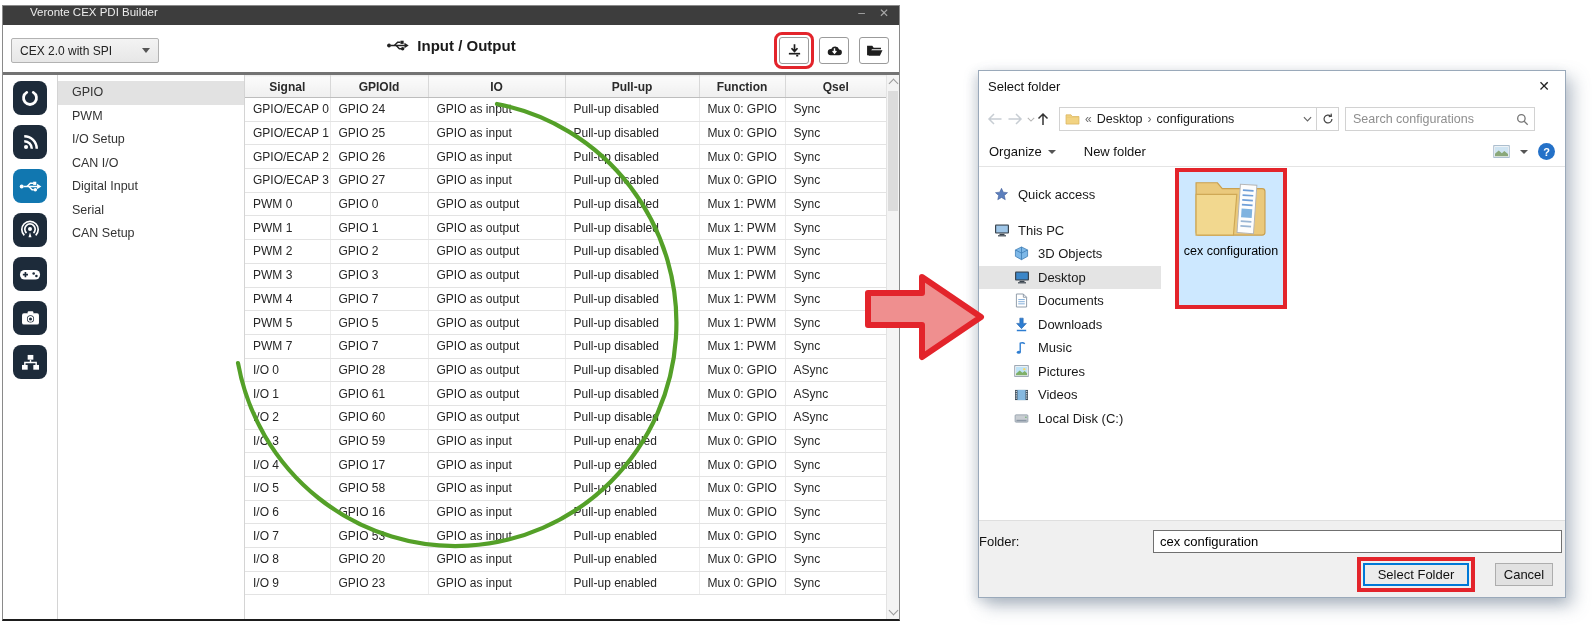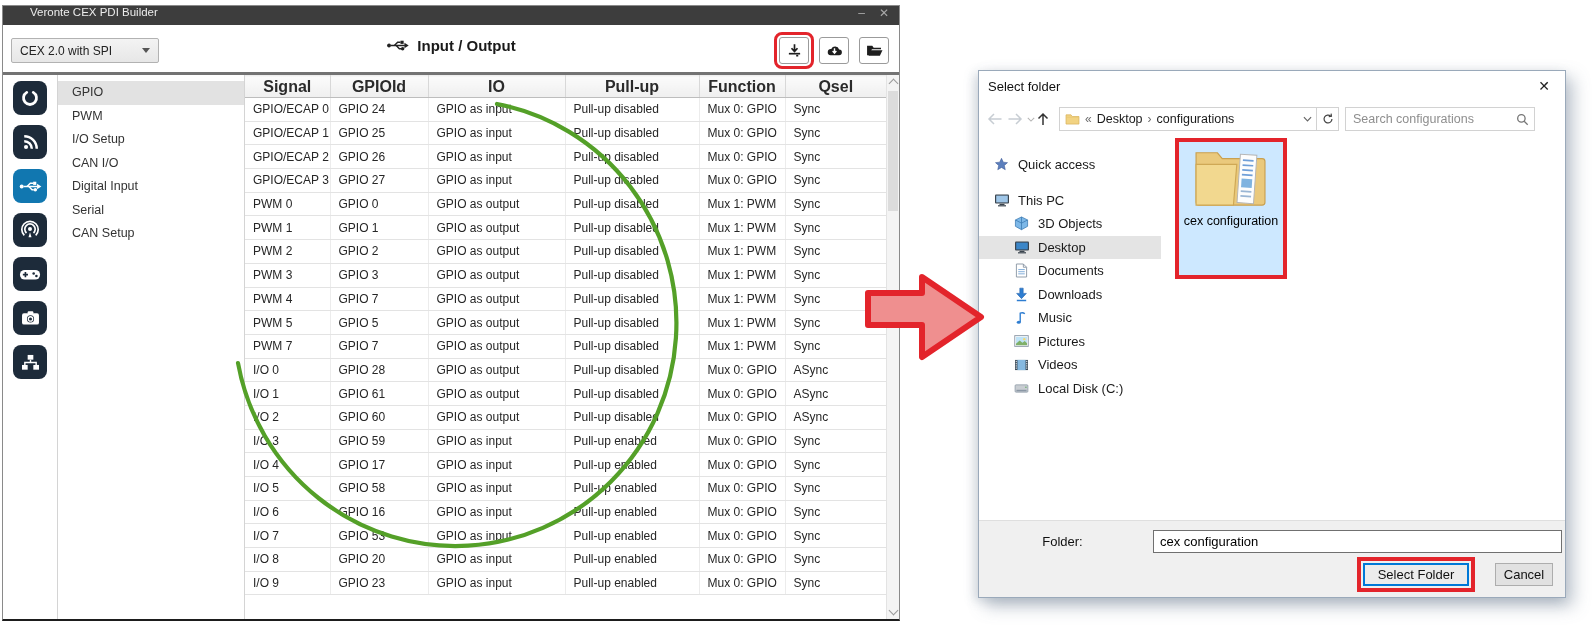--- a/index.html
+++ b/index.html
@@ -31,21 +31,21 @@
     display:flex; align-items:center; justify-content:center; }
   .tile.selected { background:#1177b0; }
   .nav { width:187px; border-right:1px solid #d4d4d4; padding-top:6px; flex:0 0 auto; }
   .nav-item { height:23.5px; line-height:23.5px; padding-left:14px; font-size:12.5px; color:#333; }
   .nav-item.selected { background:#e2e2e2; }
 
   .table-wrap { flex:1; position:relative; overflow:hidden; }
   table.io { border-collapse:collapse; table-layout:fixed; width:calc(100% - 13px); font-size:12px; }
   table.io col:nth-child(1){width:85px;} table.io col:nth-child(2){width:98px;} table.io col:nth-child(3){width:137px;}
   table.io col:nth-child(4){width:134px;} table.io col:nth-child(5){width:86px;}
-  table.io th { height:22px; font-weight:700; font-size:16px; color:#2b2b2b; text-align:center;
+  table.io th { height:22px; font-weight:700; font-size:12px; color:#2b2b2b; text-align:center;
     background:linear-gradient(#fbfbfb,#efefef); border-right:1px solid #d8d8d8; border-bottom:1px solid #bdbdbd; border-top:1px solid #eee; }
   table.io th:last-child, table.io td:last-child { border-right:none; }
   table.io td { height:23.7px; border-right:1px solid #ececec; border-bottom:1px solid #e3e3e3;
     padding-left:8px; color:#262626; white-space:nowrap; overflow:hidden; }
   .vscroll { position:absolute; right:0; top:0; bottom:0; width:13px; background:#f4f4f4; border-left:1px solid #e3e3e3; }
   .vscroll .chev { position:absolute; left:3px; width:7px; height:7px; border:solid #9a9a9a; border-width:0 1.5px 1.5px 0; }
   .vscroll .chev.up { top:5px; transform:rotate(-135deg); }
   .vscroll .chev.down { bottom:5px; transform:rotate(45deg); }
   .vscroll .thumb { position:absolute; left:1px; right:1px; top:16px; height:120px; background:#dcdcdc; }
 
@@ -80,21 +80,21 @@
   .side-item.child { padding-left:34px; }
   .side-item.selected { background:#e4e4e4; }
   .side-item.group-gap { margin-bottom:12px; }
   .side-item .ico { width:17px; display:flex; justify-content:center; flex:0 0 auto; }
   .dlg-files { flex:1; padding:1px 0 0 14px; }
   .file-tile-hl { display:inline-block; border:4px solid #e3242b; }
   .file-tile { width:104px; height:133px; background:#cde8ff; text-align:center; padding-top:3px; }
   .file-label { font-size:12.5px; line-height:1.25; color:#000; }
   .dlg-footer { height:77px; background:#f0f0f0; border-top:1px solid #dfdfdf; position:relative; flex:0 0 auto; }
   .folder-row { position:absolute; top:9px; left:0; right:3px; display:flex; align-items:center; }
-  .folder-row label { width:174px; text-align:center; padding-right:7px; font-size:13px; }
+  .folder-row label { width:174px; text-align:left; padding-right:7px; font-size:13px; }
   .folder-row input { flex:1; height:23px; border:1px solid #707070; background:#fff; font-size:13px; padding-left:6px;
     font-family:"Liberation Sans",sans-serif; }
   .btn-row { position:absolute; top:42px; right:12px; display:flex; align-items:center; gap:26px; }
   .select-btn { width:106px; height:23px; background:#ececec; border:2px solid #0078d7; font-size:13px;
     display:flex; align-items:center; justify-content:center; outline:4px solid #e3242b; outline-offset:2px; }
   .cancel-btn { width:58px; height:23px; background:#e1e1e1; border:1px solid #adadad; font-size:13px;
     display:flex; align-items:center; justify-content:center; }
 
   
   #overlay { position:absolute; left:0; top:0; width:1594px; height:630px; pointer-events:none; z-index:90; }
@@ -503,20 +503,38 @@
         <input placeholder="Search configurations" style="">
         <span style="display:flex;">
             <svg viewBox="0 0 14 14" width="13" height="13">
               <circle cx="5.8" cy="5.8" r="4" fill="none" stroke="#767676" stroke-width="1.4"></circle>
               <path d="M8.8 8.8 L12.6 12.6" stroke="#767676" stroke-width="1.4"></path>
             </svg>
           </span>
       </div>
     </div>
 
+    <div class="dlg-toolbar">
+      <span class="organize">
+        <span>Organize</span>
+        <span class="caret-sm"></span>
+      </span>
+      <span class="newfolder">New folder</span>
+      <span class="right">
+        <span style="display:flex;">
+            <svg viewBox="0 0 18 14" width="17" height="13">
+              <rect x=".7" y=".7" width="16.6" height="12.6" fill="#fff" stroke="#9ab0c4"></rect>
+              <rect x="2" y="2" width="14" height="10" fill="#cfe4f2"></rect>
+              <path d="M2 9.4 L6 5.8 L9.4 8.8 L12 6.4 L16 9.8 V12 H2 Z" fill="#8aa87a"></path>
+            </svg>
+          </span>
+        <span class="caret-sm"></span>
+        <span class="help-btn">?</span>
+      </span>
+    </div>
 
     <div class="dlg-body">
       <div class="dlg-side">
 
           <div class="side-item group-gap">
             <span class="ico">
               <svg viewBox="0 0 16 16" width="15" height="15">
                 <path d="M8 1.4 L9.9 5.5 14.4 6 11 9 12 13.5 8 11.2 4 13.5 5 9 1.6 6 6.1 5.5 Z" fill="#5b7fbd" stroke="#3c5a96" stroke-width=".6"></path>
               </svg>
             </span>

